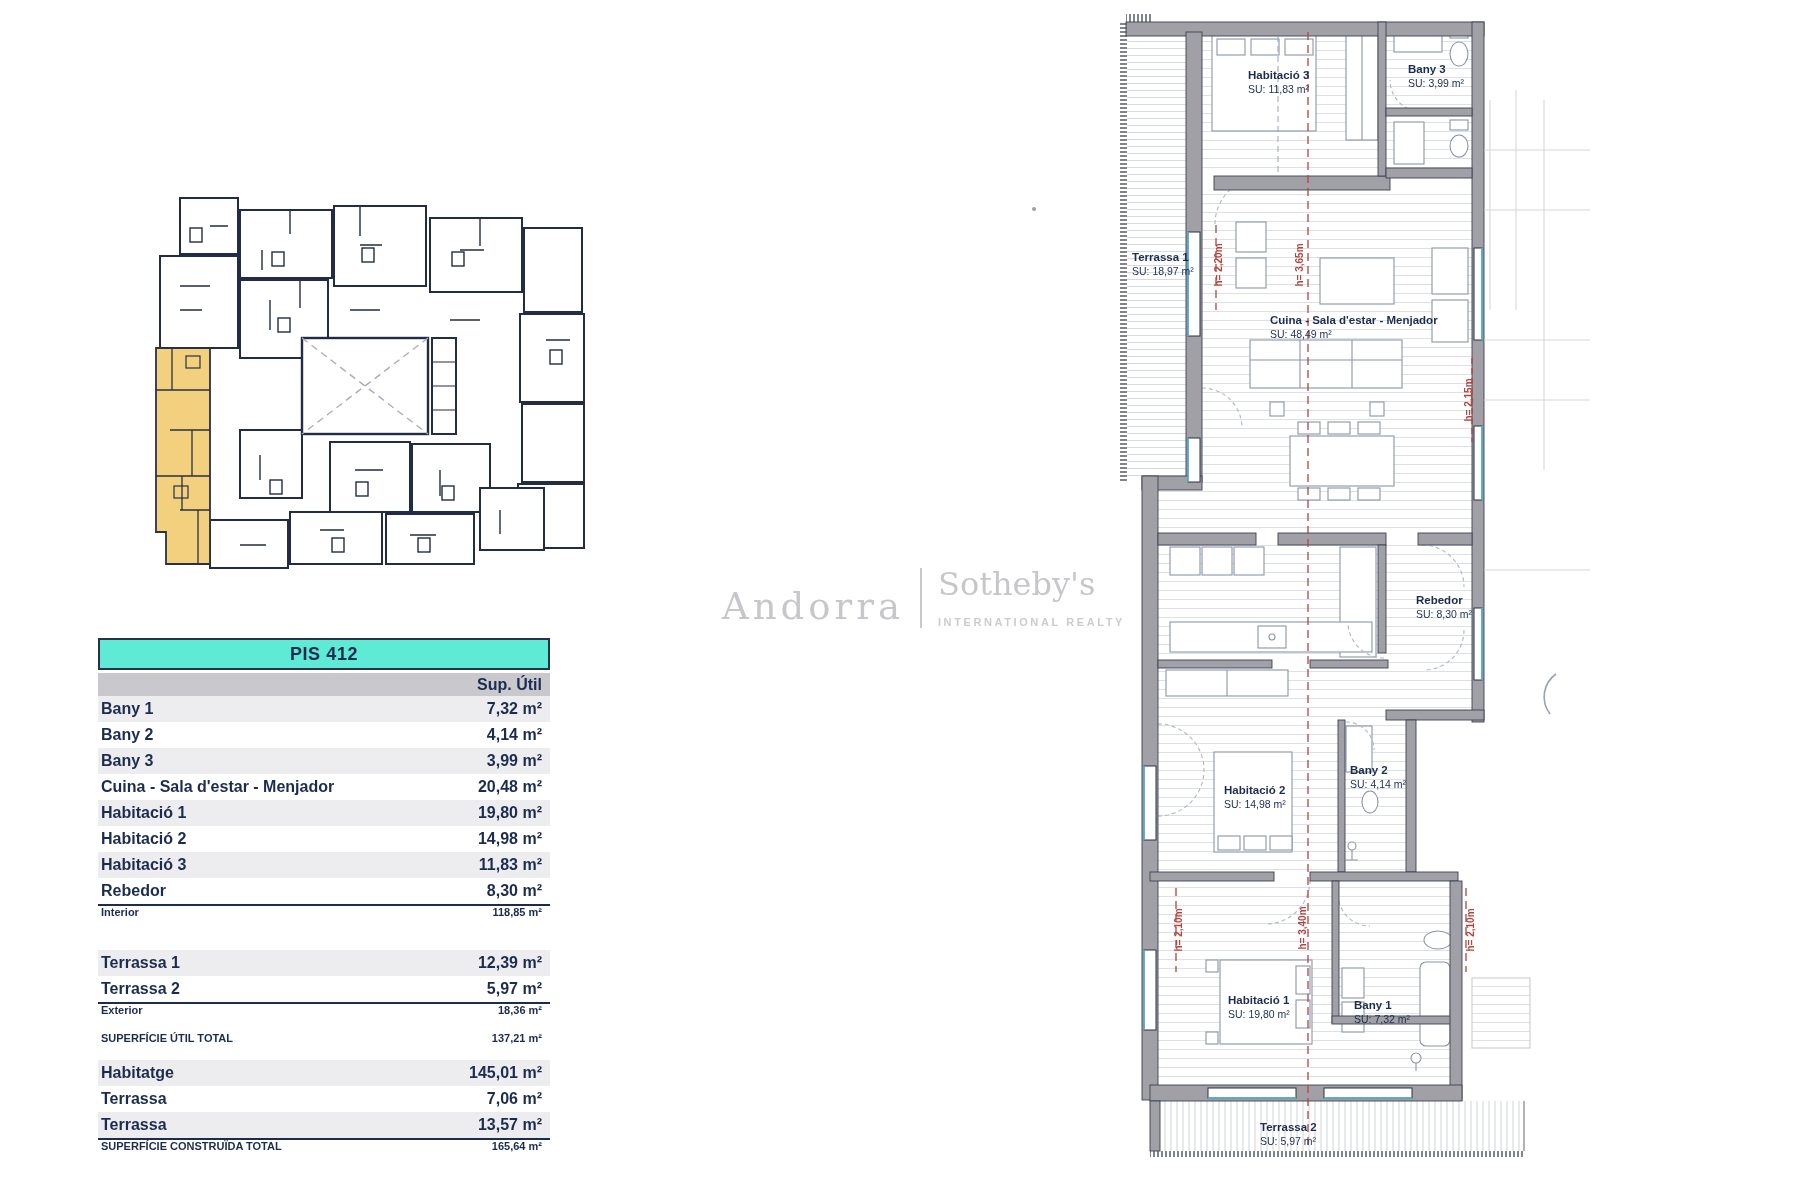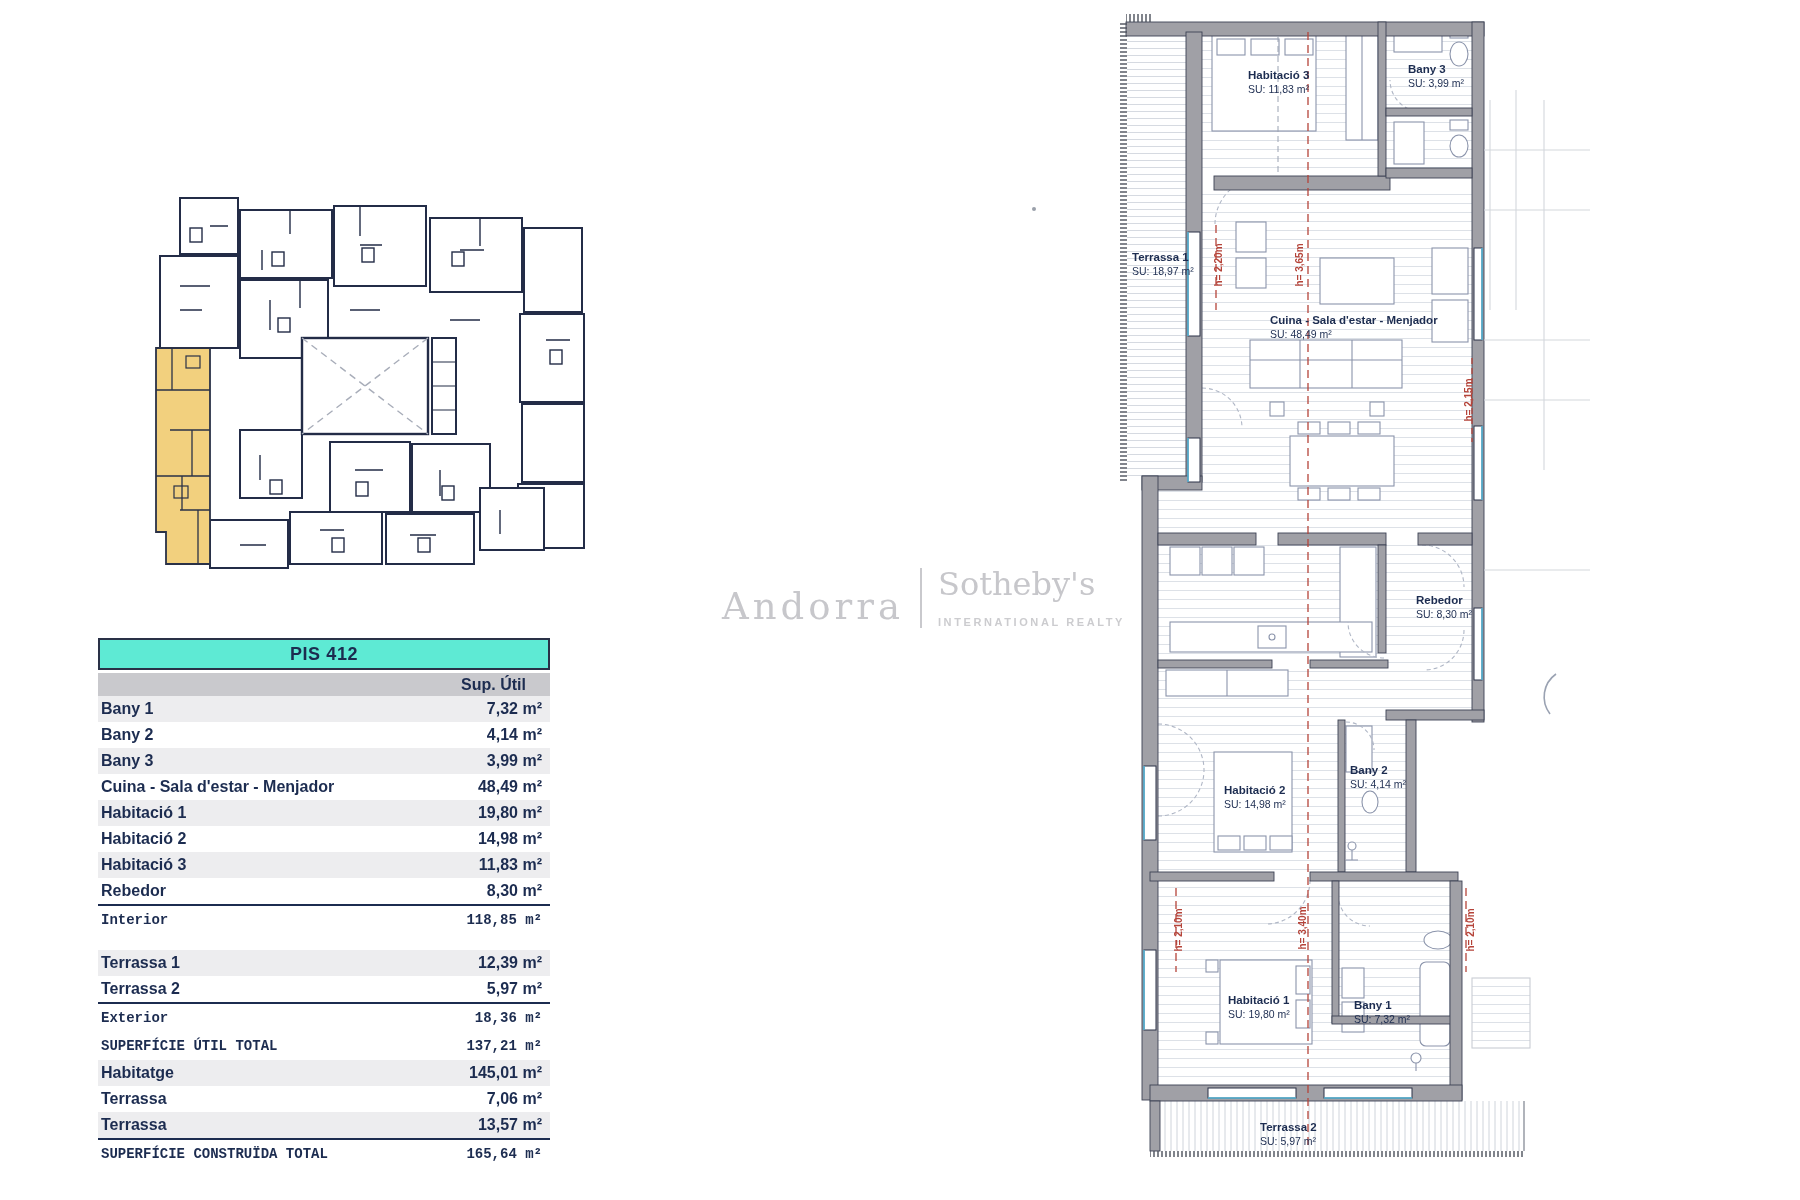--- a/index.html
+++ b/index.html
@@ -9,30 +9,30 @@
 
   
   .overview{position:absolute;left:150px;top:190px;width:440px;height:392px;}
 
   
   .areas{position:absolute;left:98px;top:638px;width:452px;color:#1c2c50;}
   .t-title{height:28px;background:#5eead4;border:2px solid #2a3147;
            display:flex;align-items:center;justify-content:center;
            font-weight:bold;font-size:18px;letter-spacing:.6px;}
   .t-sub{height:23px;background:#c9c9cd;display:flex;align-items:center;
-         justify-content:flex-end;padding-right:24px;font-weight:bold;
+         justify-content:flex-end;padding-right:8px;font-weight:bold;
          font-size:16px;margin-top:3px;}
   .t-row{height:26px;display:flex;align-items:center;
          justify-content:space-between;font-size:16px;font-weight:600;
          padding:0 8px 0 3px;}
   .t-row.alt{background:#ededef;}
   .t-row .val{font-weight:700;}
-  .t-total{height:28px;display:flex;align-items:center;
-           justify-content:space-between;font-size:14px;font-weight:bold;
-           border-top:2.5px solid #1c2c50;padding:0 8px 0 3px;font-family:Liberation Mono, monospace;}
+  .t-total{height:28px;display:flex;
+           justify-content:space-between;font-size:11px;font-weight:bold;
+           border-top:2.5px solid #1c2c50;padding:0 8px 0 3px;}
   .t-gap{height:16px;}
 
   
   .wm{position:absolute;left:722px;top:568px;display:flex;align-items:flex-end;
       color:#c7c7cb;font-family:"DejaVu Serif",serif;user-select:none;}
   .wm-andorra{font-size:37px;letter-spacing:4px;margin-top:10px;}
   .wm-bar{width:2px;height:60px;background:#c9c9cd;margin:0 16px;}
   .wm-sotheby{font-size:32px;line-height:1.05;}
   .wm-sub{font-size:11px;letter-spacing:2.6px;color:#cccccf;margin-top:14px;
           font-family:"Liberation Sans",sans-serif;font-weight:bold;}
@@ -115,21 +115,21 @@
     <div class="t-row">
       <span>Bany 2</span>
       <span class="val">4,14 m²</span>
     </div>
     <div class="t-row alt">
       <span>Bany 3</span>
       <span class="val">3,99 m²</span>
     </div>
     <div class="t-row">
       <span>Cuina - Sala d'estar - Menjador</span>
-      <span class="val">48,49 m²</span>
+      <span class="val">20,48 m²</span>
     </div>
     <div class="t-row alt">
       <span>Habitació 1</span>
       <span class="val">19,80 m²</span>
     </div>
     <div class="t-row">
       <span>Habitació 2</span>
       <span class="val">14,98 m²</span>
     </div>
     <div class="t-row alt">

